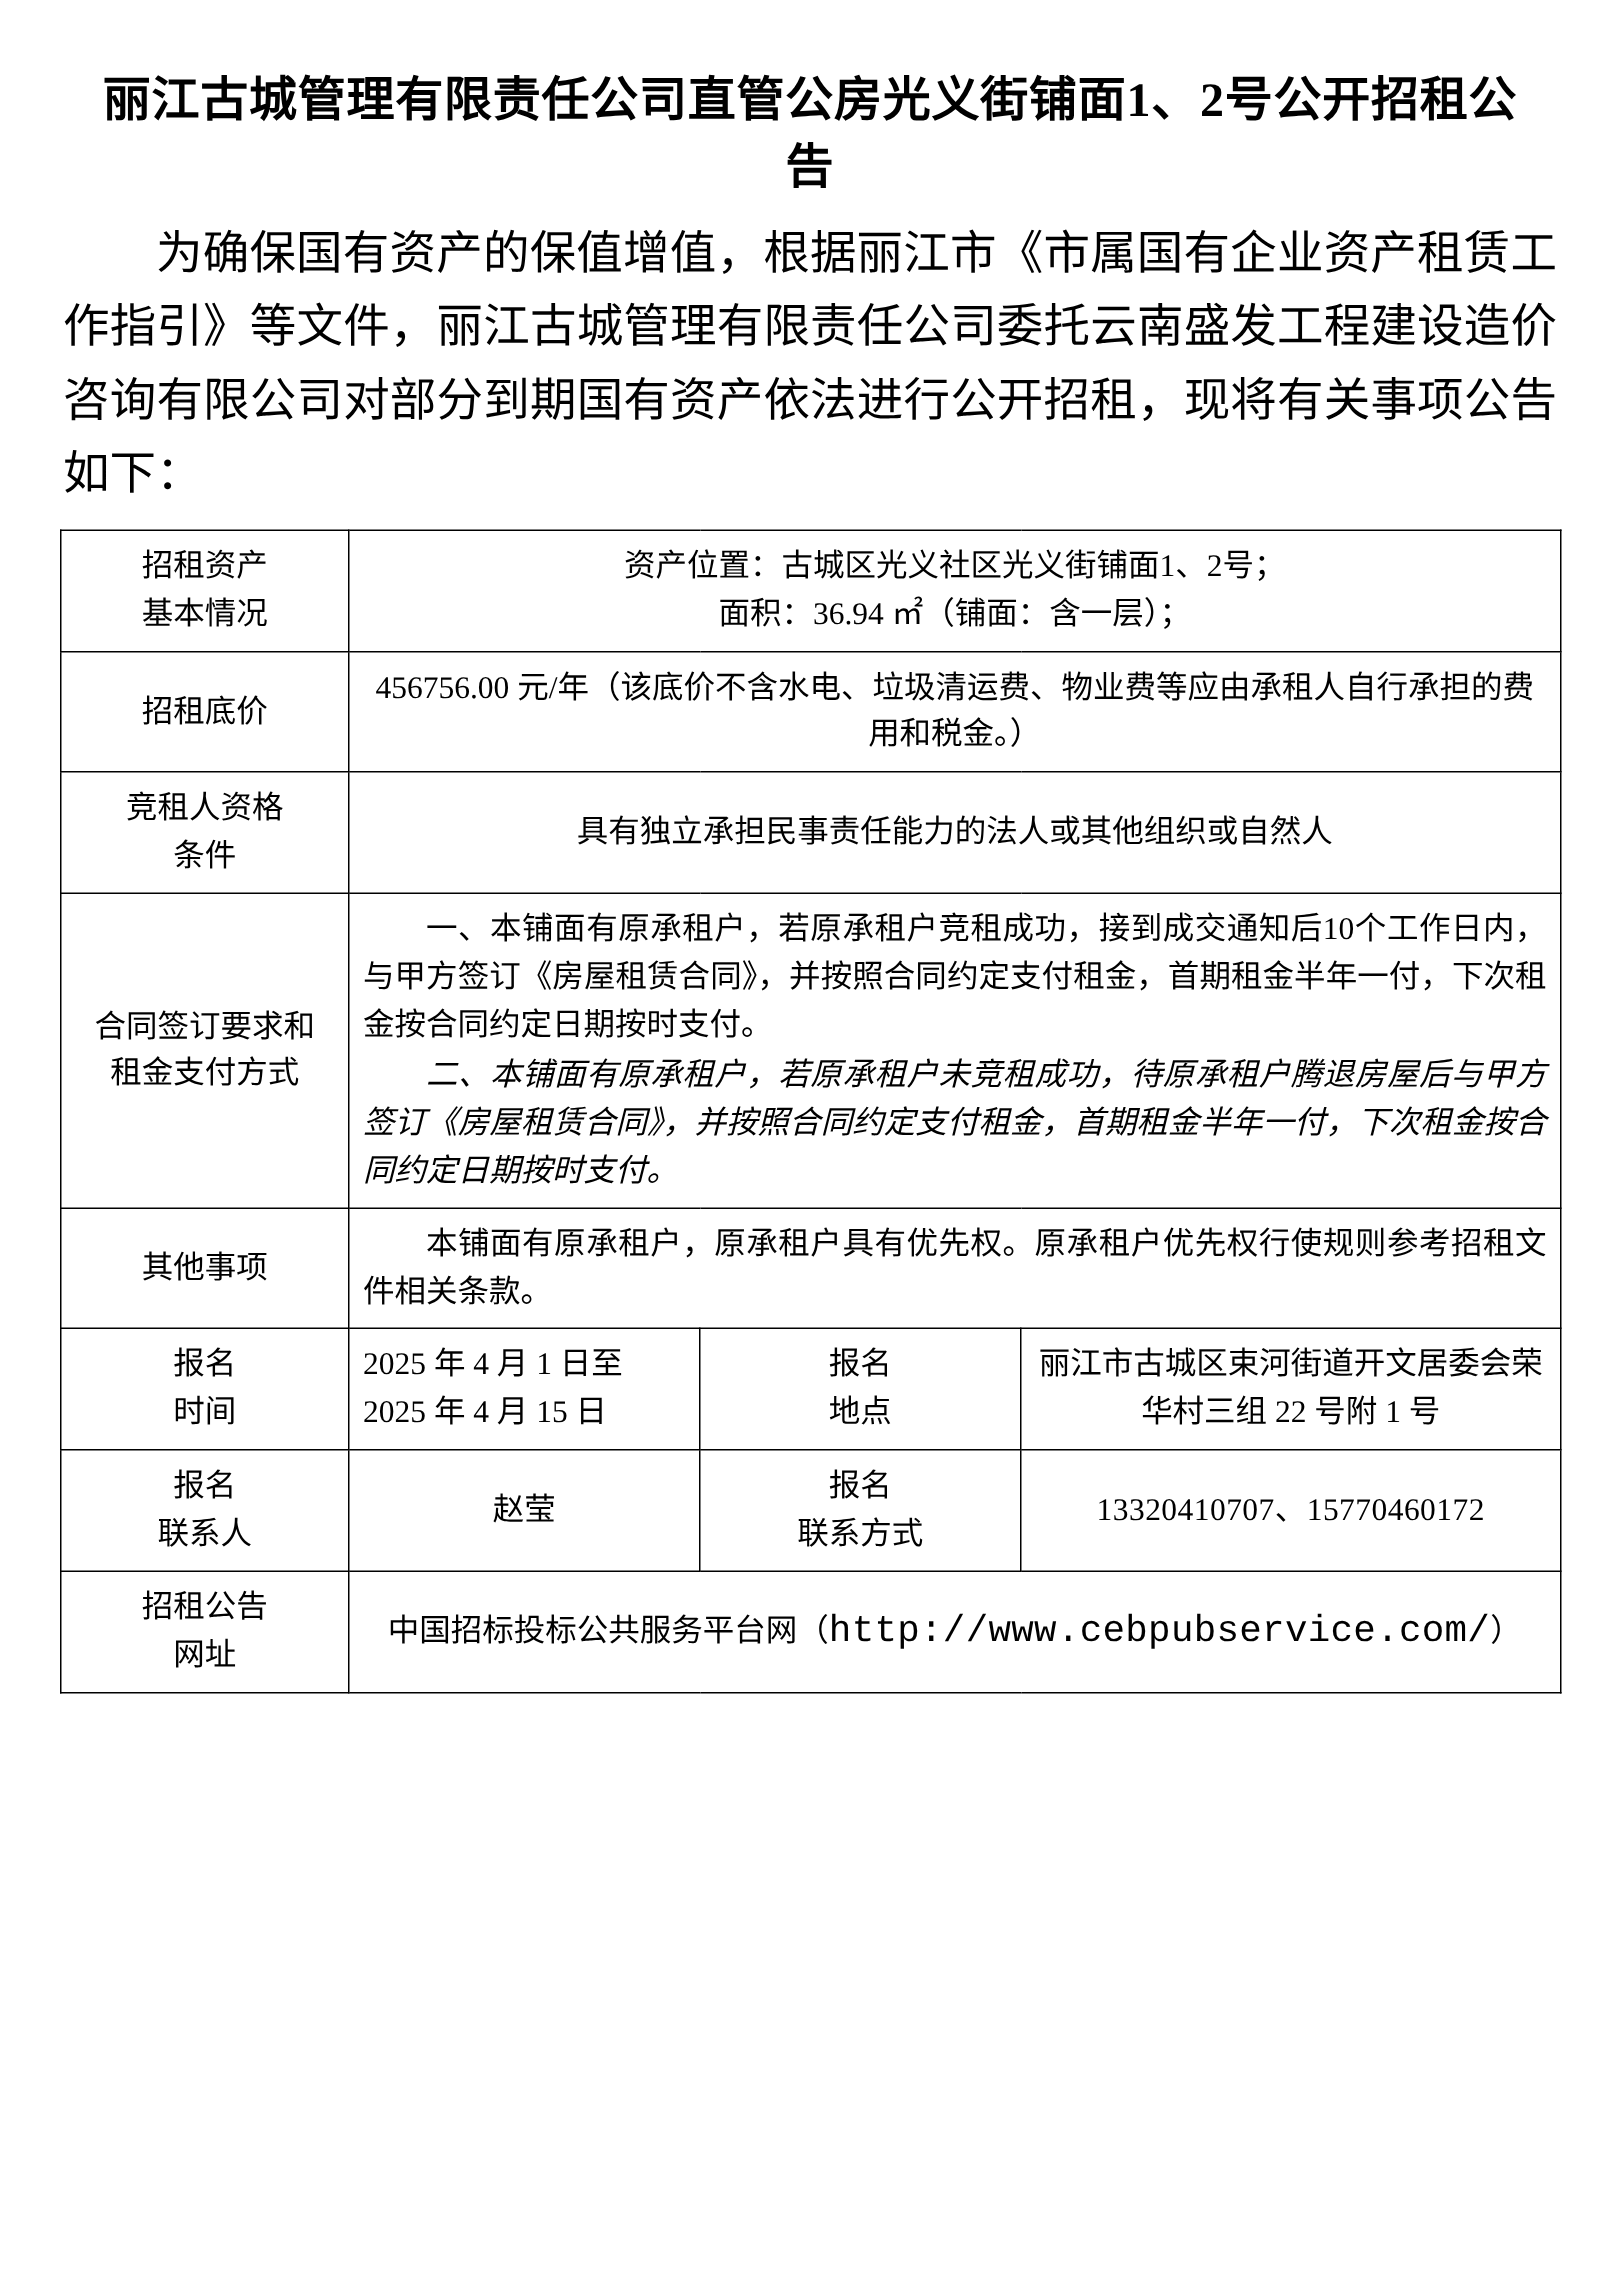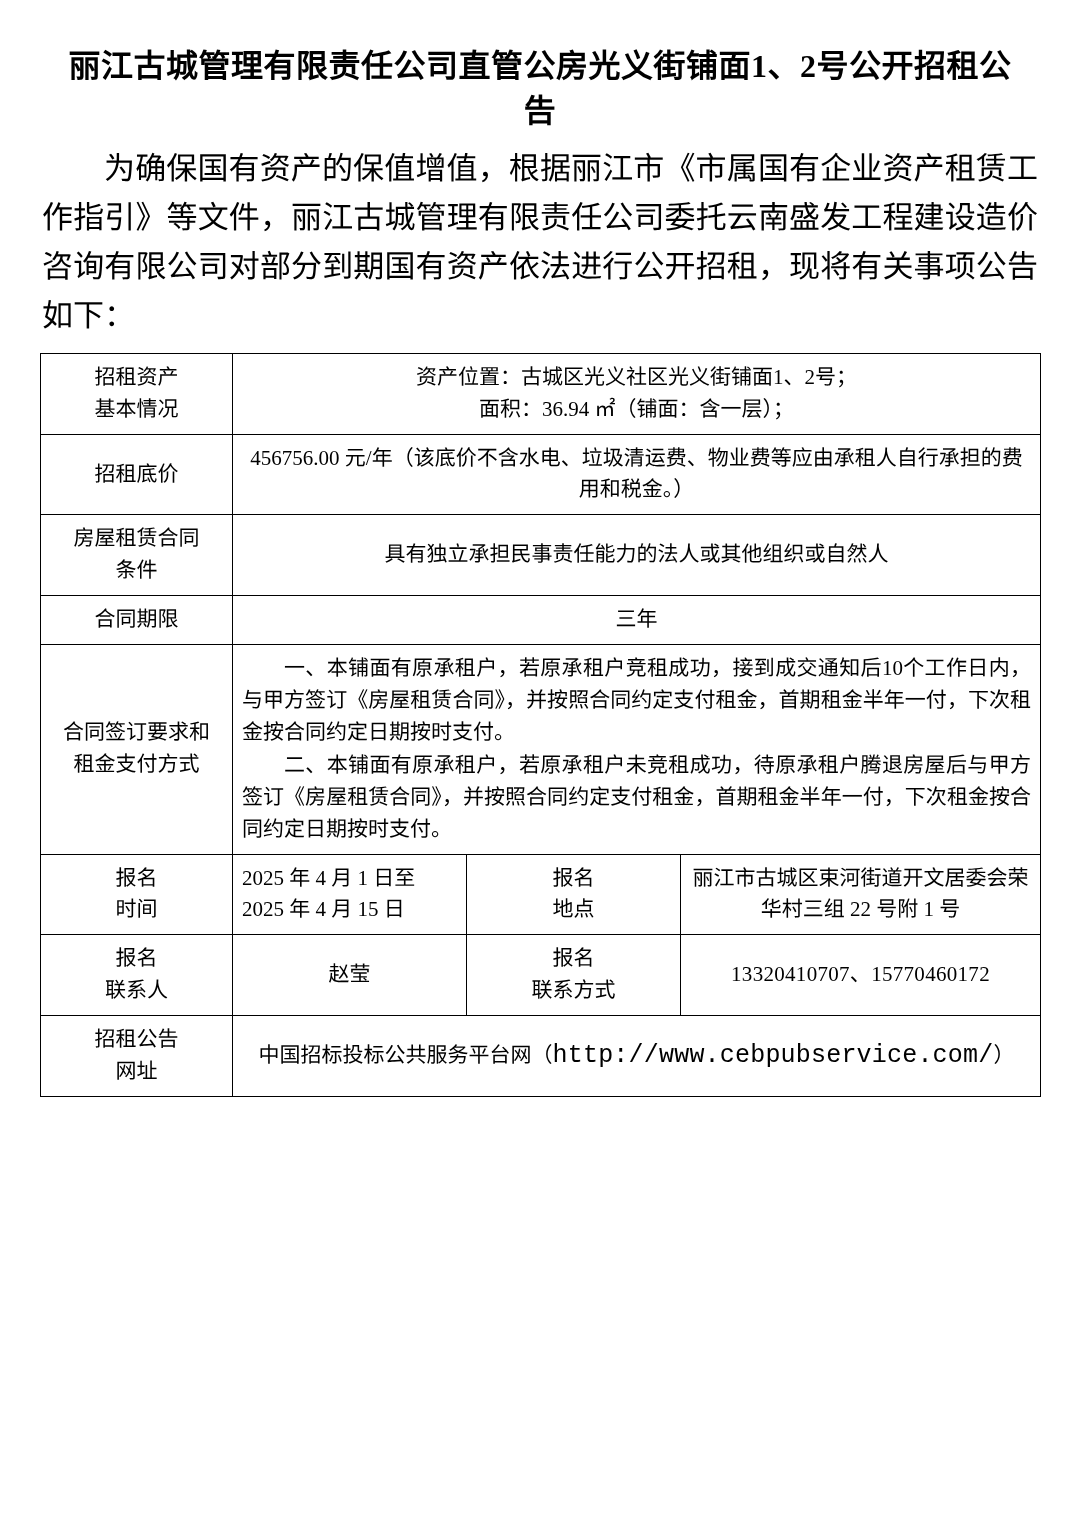--- a/index.html
+++ b/index.html
@@ -71,20 +71,21 @@
     text-align: left;
   }
   .para {
     text-indent: 2em;
     margin: 0;
     text-align: justify;
     text-justify: inter-ideograph;
   }
   .para + .para {
     margin-top: 1px;
+    font-style: italic;
   }
   .line {
     display: block;
   }
   .mono {
     font-family: "Liberation Mono", "DejaVu Sans Mono", monospace;
     font-size: 25px;
     letter-spacing: 0.2px;
   }
   .phone {
@@ -126,42 +127,44 @@
         </td>
       </tr>
 
       <tr>
         <td class="label cell-pad-md">招租底价</td>
         <td class="val-center cell-pad-md" colspan="3">456756.00 元/年（该底价不含水电、垃圾清运费、物业费等应由承租人自行承担的费用和税金。）</td>
       </tr>
 
       <tr>
         <td class="label cell-pad-md">
-          <span class="line">房屋租赁合同</span>
+          <span class="line">竞租人资格</span>
           <span class="line">条件</span>
         </td>
         <td class="val-center cell-pad-md" colspan="3">具有独立承担民事责任能力的法人或其他组织或自然人</td>
       </tr>
 
-      <tr>
-        <td class="label cell-pad-md">合同期限</td>
-        <td class="val-center cell-pad-md" colspan="3">三年</td>
-      </tr>
 
       <tr>
         <td class="label">
           <span class="line">合同签订要求和</span>
           <span class="line">租金支付方式</span>
         </td>
         <td class="val-just" colspan="3">
           <p class="para">一、本铺面有原承租户，若原承租户竞租成功，接到成交通知后10个工作日内，与甲方签订《房屋租赁合同》，并按照合同约定支付租金，首期租金半年一付，下次租金按合同约定日期按时支付。</p>
           <p class="para">二、本铺面有原承租户，若原承租户未竞租成功，待原承租户腾退房屋后与甲方签订《房屋租赁合同》，并按照合同约定支付租金，首期租金半年一付，下次租金按合同约定日期按时支付。</p>
         </td>
       </tr>
 
+      <tr>
+        <td class="label cell-pad-md">其他事项</td>
+        <td class="val-just" colspan="3">
+          <p class="para">本铺面有原承租户，原承租户具有优先权。原承租户优先权行使规则参考招租文件相关条款。</p>
+        </td>
+      </tr>
 
 
       <tr>
         <td class="label cell-pad-md">
           <span class="line">报名</span>
           <span class="line">时间</span>
         </td>
         <td class="val-left cell-pad-md">2025 年 4 月 1 日至 2025 年 4 月 15 日</td>
         <td class="label cell-pad-md">
           <span class="line">报名</span>

